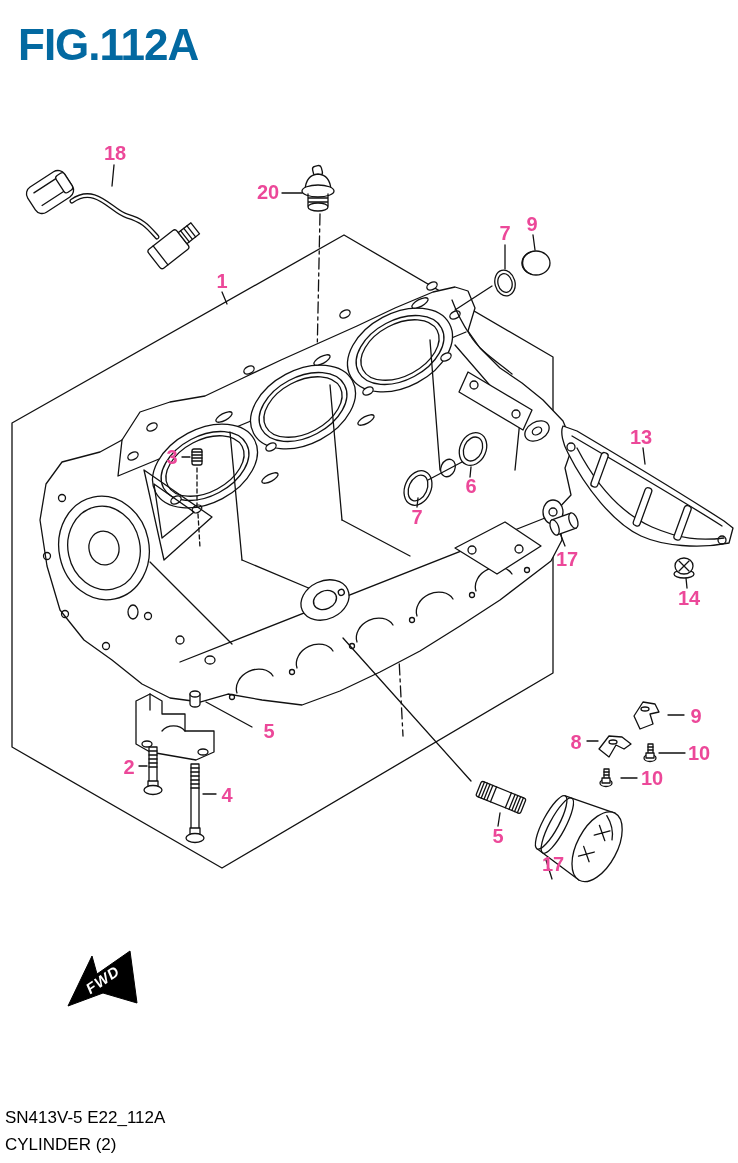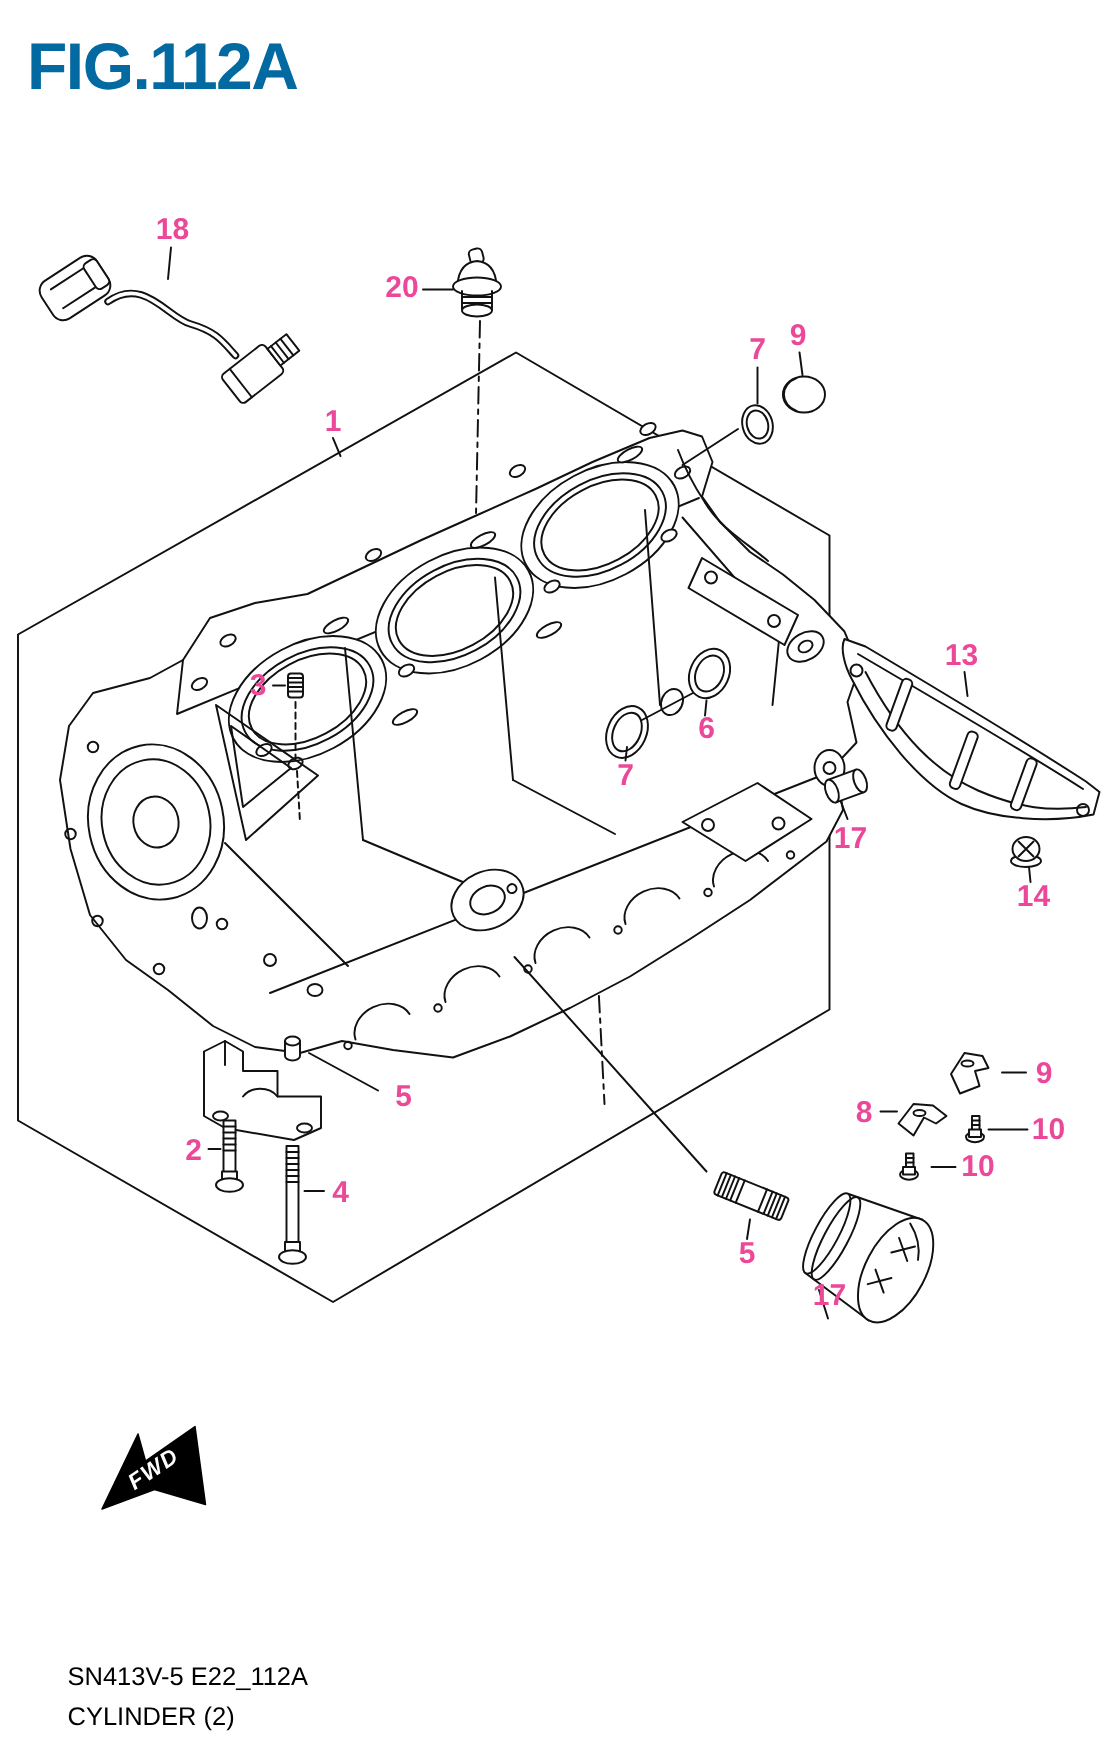--- a/index.html
+++ b/index.html
@@ -5,21 +5,21 @@
   html,body{margin:0;padding:0;background:#fff;}
   .page{position:relative;width:738px;height:1163px;background:#ffffff;overflow:hidden;
         font-family:"Liberation Sans", sans-serif;color:#111;}
   .fig-title{position:absolute;left:6px;top:8px;margin:12px;font-size:44px;font-weight:800;
              letter-spacing:-1px;color:#0369a1;}
   svg{position:absolute;left:0;top:0;}
   .callout{position:absolute;transform:translate(-50%,-50%);font-size:20px;font-weight:700;
            color:#ec4899;white-space:nowrap;line-height:1;}
   .fwd-label{position:absolute;left:84px;top:971px;transform:rotate(-34deg);
              color:#fff;font-size:15px;font-weight:700;font-style:italic;letter-spacing:1px;}
-  .footer{position:absolute;left:5px;top:1108px;font-size:17px;color:#000;margin-left:40px;}
+  .footer{position:absolute;left:5px;top:1108px;font-size:17px;color:#000;}
   .footer div{margin-bottom:7px;}
 </style>
 </head>
 <body>
 
 <div class="page">
 
   <h1 class="fig-title">FIG.112A</h1>
 
   <svg width="738" height="1163" viewBox="0 0 738 1163" fill="none" stroke="#111" stroke-width="1.3" stroke-linecap="round" stroke-linejoin="round">

